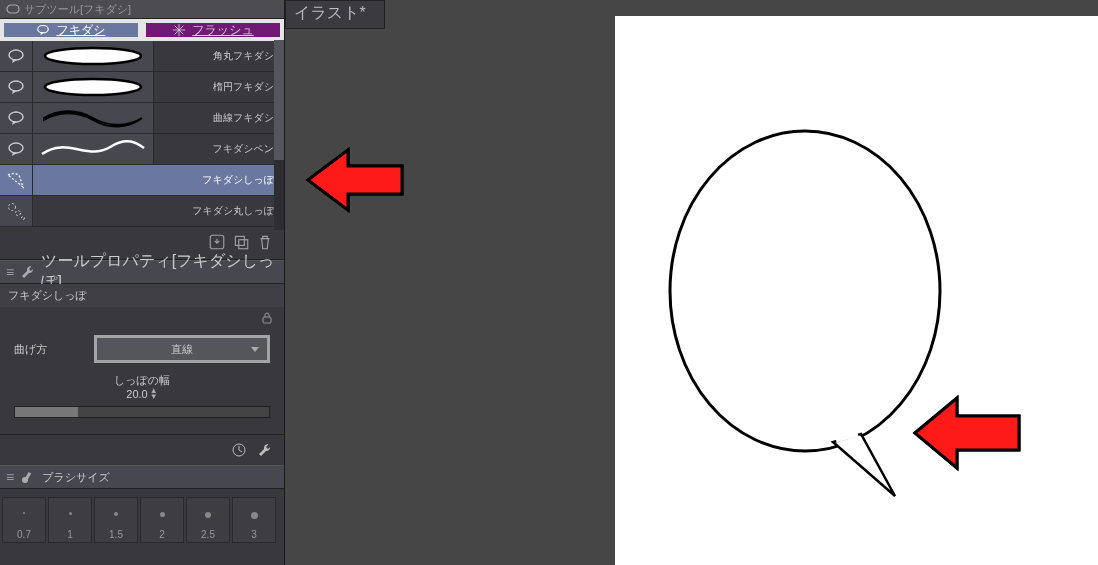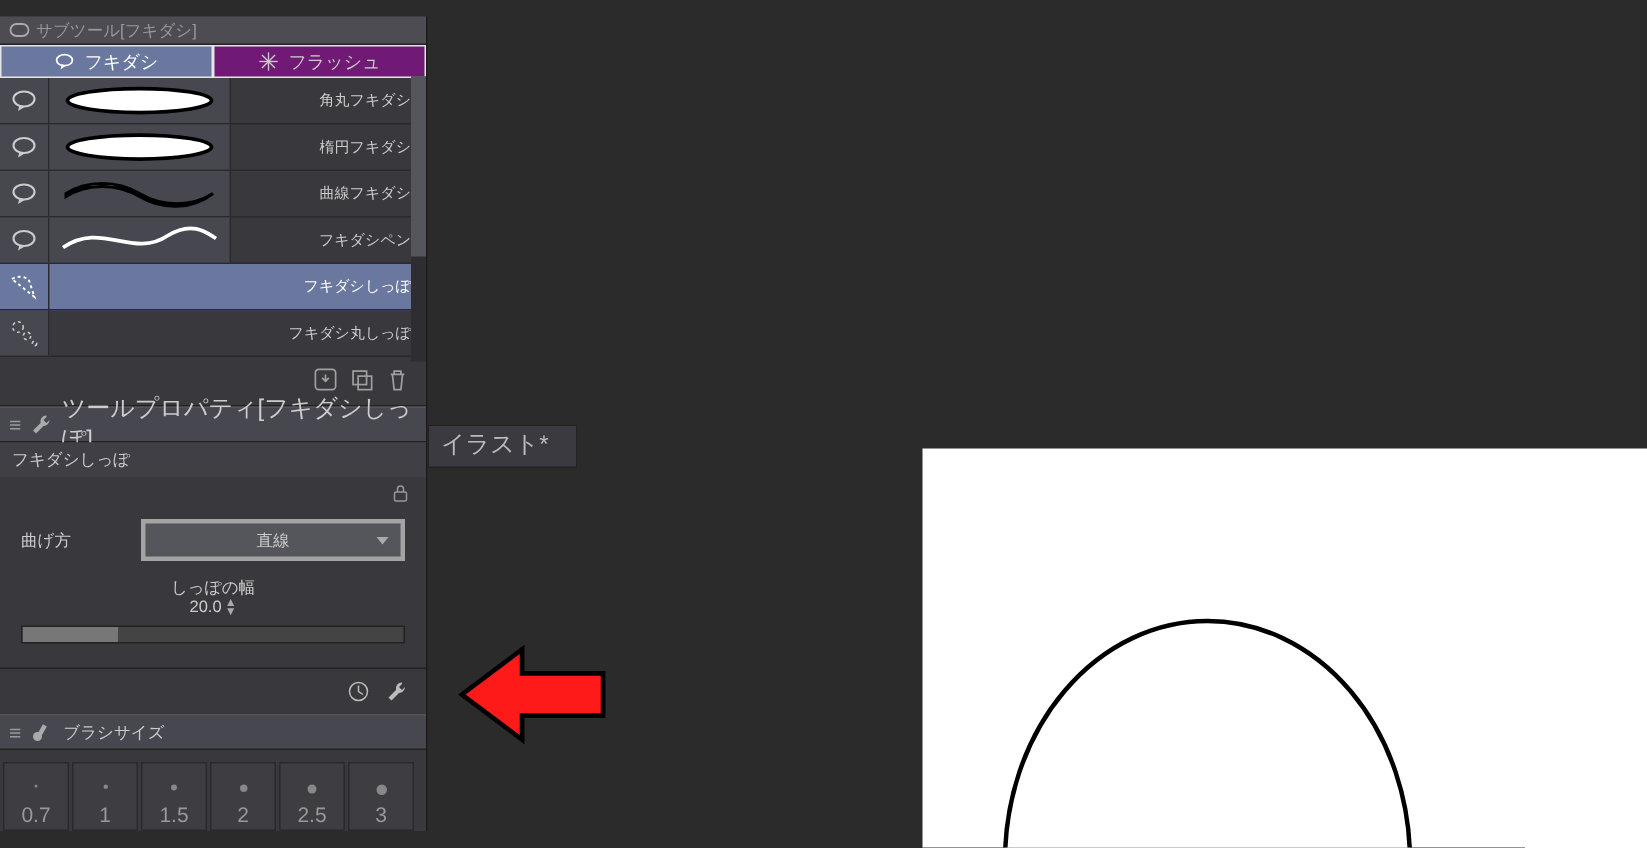--- a/index.html
+++ b/index.html
@@ -1,23 +1,23 @@
 <!DOCTYPE html>
 <html><head>
 <meta charset="utf-8">
 <style>
 html,body{margin:0;padding:0;width:1098px;height:565px;background:#2b2b2b;font-family:"Meiryo","Yu Gothic",sans-serif;font-size:12px;color:#cccccc;overflow:hidden;}
-.app{display:flex;width:100%;height:100%;align-items:center;}
+.app{display:flex;width:100%;height:100%;}
 .sidebar{width:284px;background:#38383d;display:flex;flex-direction:column;border-right:1px solid #1a1a1a;}
 .canvas-area{flex:1;background:#464646;position:relative;}
 .doc-tab{position:absolute;top:0;left:0;background:#3a3a40;padding:2px 18px 4px 8px;border:1px solid #222;font-size:16px;color:#bbb;}
 .canvas-bg{position:absolute;top:16px;left:330px;width:485px;height:549px;background:#ffffff;}
 .top-crumb{height:18px;background:#4c4c52;border-bottom:1px solid #222;display:flex;align-items:center;padding-left:6px;color:#999;font-size:11px;}
 .tabbar{display:flex;height:22px;background:#38383d;}
-.tab{flex:1;display:flex;align-items:center;justify-content:center;gap:6px;border:1px solid #e5e5e5;cursor:pointer;}
+.tab{flex:1;display:flex;align-items:center;justify-content:center;gap:6px;border:4px solid #e5e5e5;cursor:pointer;text-decoration:underline;}
 .tab.active{background:#6a78a0;color:#fff;}
 .tab .ticon{width:14px;height:14px;}
 .tool-list{background:#38383d;}
 .tool-row{display:flex;align-items:center;height:30px;border-bottom:1px solid #2a2a2d;cursor:pointer;}
 .tool-row.selected{background:#6a78a0;color:#fff;}
 .tool-icon-cell{width:32px;height:30px;background:#474750;display:flex;align-items:center;justify-content:center;border-right:1px solid #2a2a2d;}
 .tool-row.selected .tool-icon-cell{background:#6a78a0;}
 .preview-cell{width:120px;height:30px;background:#474750;display:flex;align-items:center;justify-content:center;border-right:1px solid #2a2a2d;}
 .tool-label-cell{flex:1;text-align:right;padding-right:10px;font-size:10px;}
 .list-footer{display:flex;justify-content:flex-end;gap:6px;padding:6px 10px 8px;border-bottom:1px solid #222;}
@@ -31,21 +31,21 @@
 .prop-field .label{width:56px;font-size:11px;color:#ccc;}
 .select{flex:1;height:22px;background:#55555c;border:3px solid #a3a3a3;display:flex;align-items:center;justify-content:center;position:relative;cursor:pointer;font-size:11px;}
 .select:after{content:"";position:absolute;right:8px;top:9px;border-left:4px solid transparent;border-right:4px solid transparent;border-top:5px solid #aaa;}
 .slider-area{padding:4px 14px 10px;}
 .slider-top{display:flex;justify-content:space-between;align-items:center;font-size:11px;flex-direction:column;}
 .stepper{display:flex;align-items:center;gap:2px;}
 .stepper-arrows{display:flex;flex-direction:column;line-height:6px;font-size:8px;color:#aaa;}
 .slider-track{margin-top:6px;height:10px;background:linear-gradient(to right,#777 0%,#777 25%,#444 25%,#444 100%);border:1px solid #222;}
 .prop-footer{display:flex;justify-content:flex-end;gap:8px;padding:6px 10px;border-top:1px solid #222;}
 .brush-sizes{display:flex;padding:8px 2px 0;gap:2px;}
-.bsize{width:42px;height:42px;background:#3d3d42;border:1px solid #2a2a2d;display:flex;flex-direction:column;align-items:center;justify-content:flex-end;font-size:14px;color:#999;padding-bottom:2px;cursor:pointer;position:relative;}
+.bsize{width:42px;height:42px;background:#3d3d42;border:1px solid #2a2a2d;display:flex;flex-direction:column;align-items:center;justify-content:flex-end;font-size:10px;color:#999;padding-bottom:2px;cursor:pointer;position:relative;}
 .bsize .dot{position:absolute;top:14px;background:#888;border-radius:50%;}
 .scrollbar{position:absolute;right:0;top:40px;width:10px;height:190px;background:#2e2e32;}
 .scrollthumb{position:absolute;right:0;top:40px;width:10px;height:120px;background:#55555c;}
 .red-arrow{position:absolute;filter:drop-shadow(0 0 0 #000);}
 svg{display:block;}
 .sidebar-wrap{position:relative;}
 </style>
 </head>
 <body>
 

